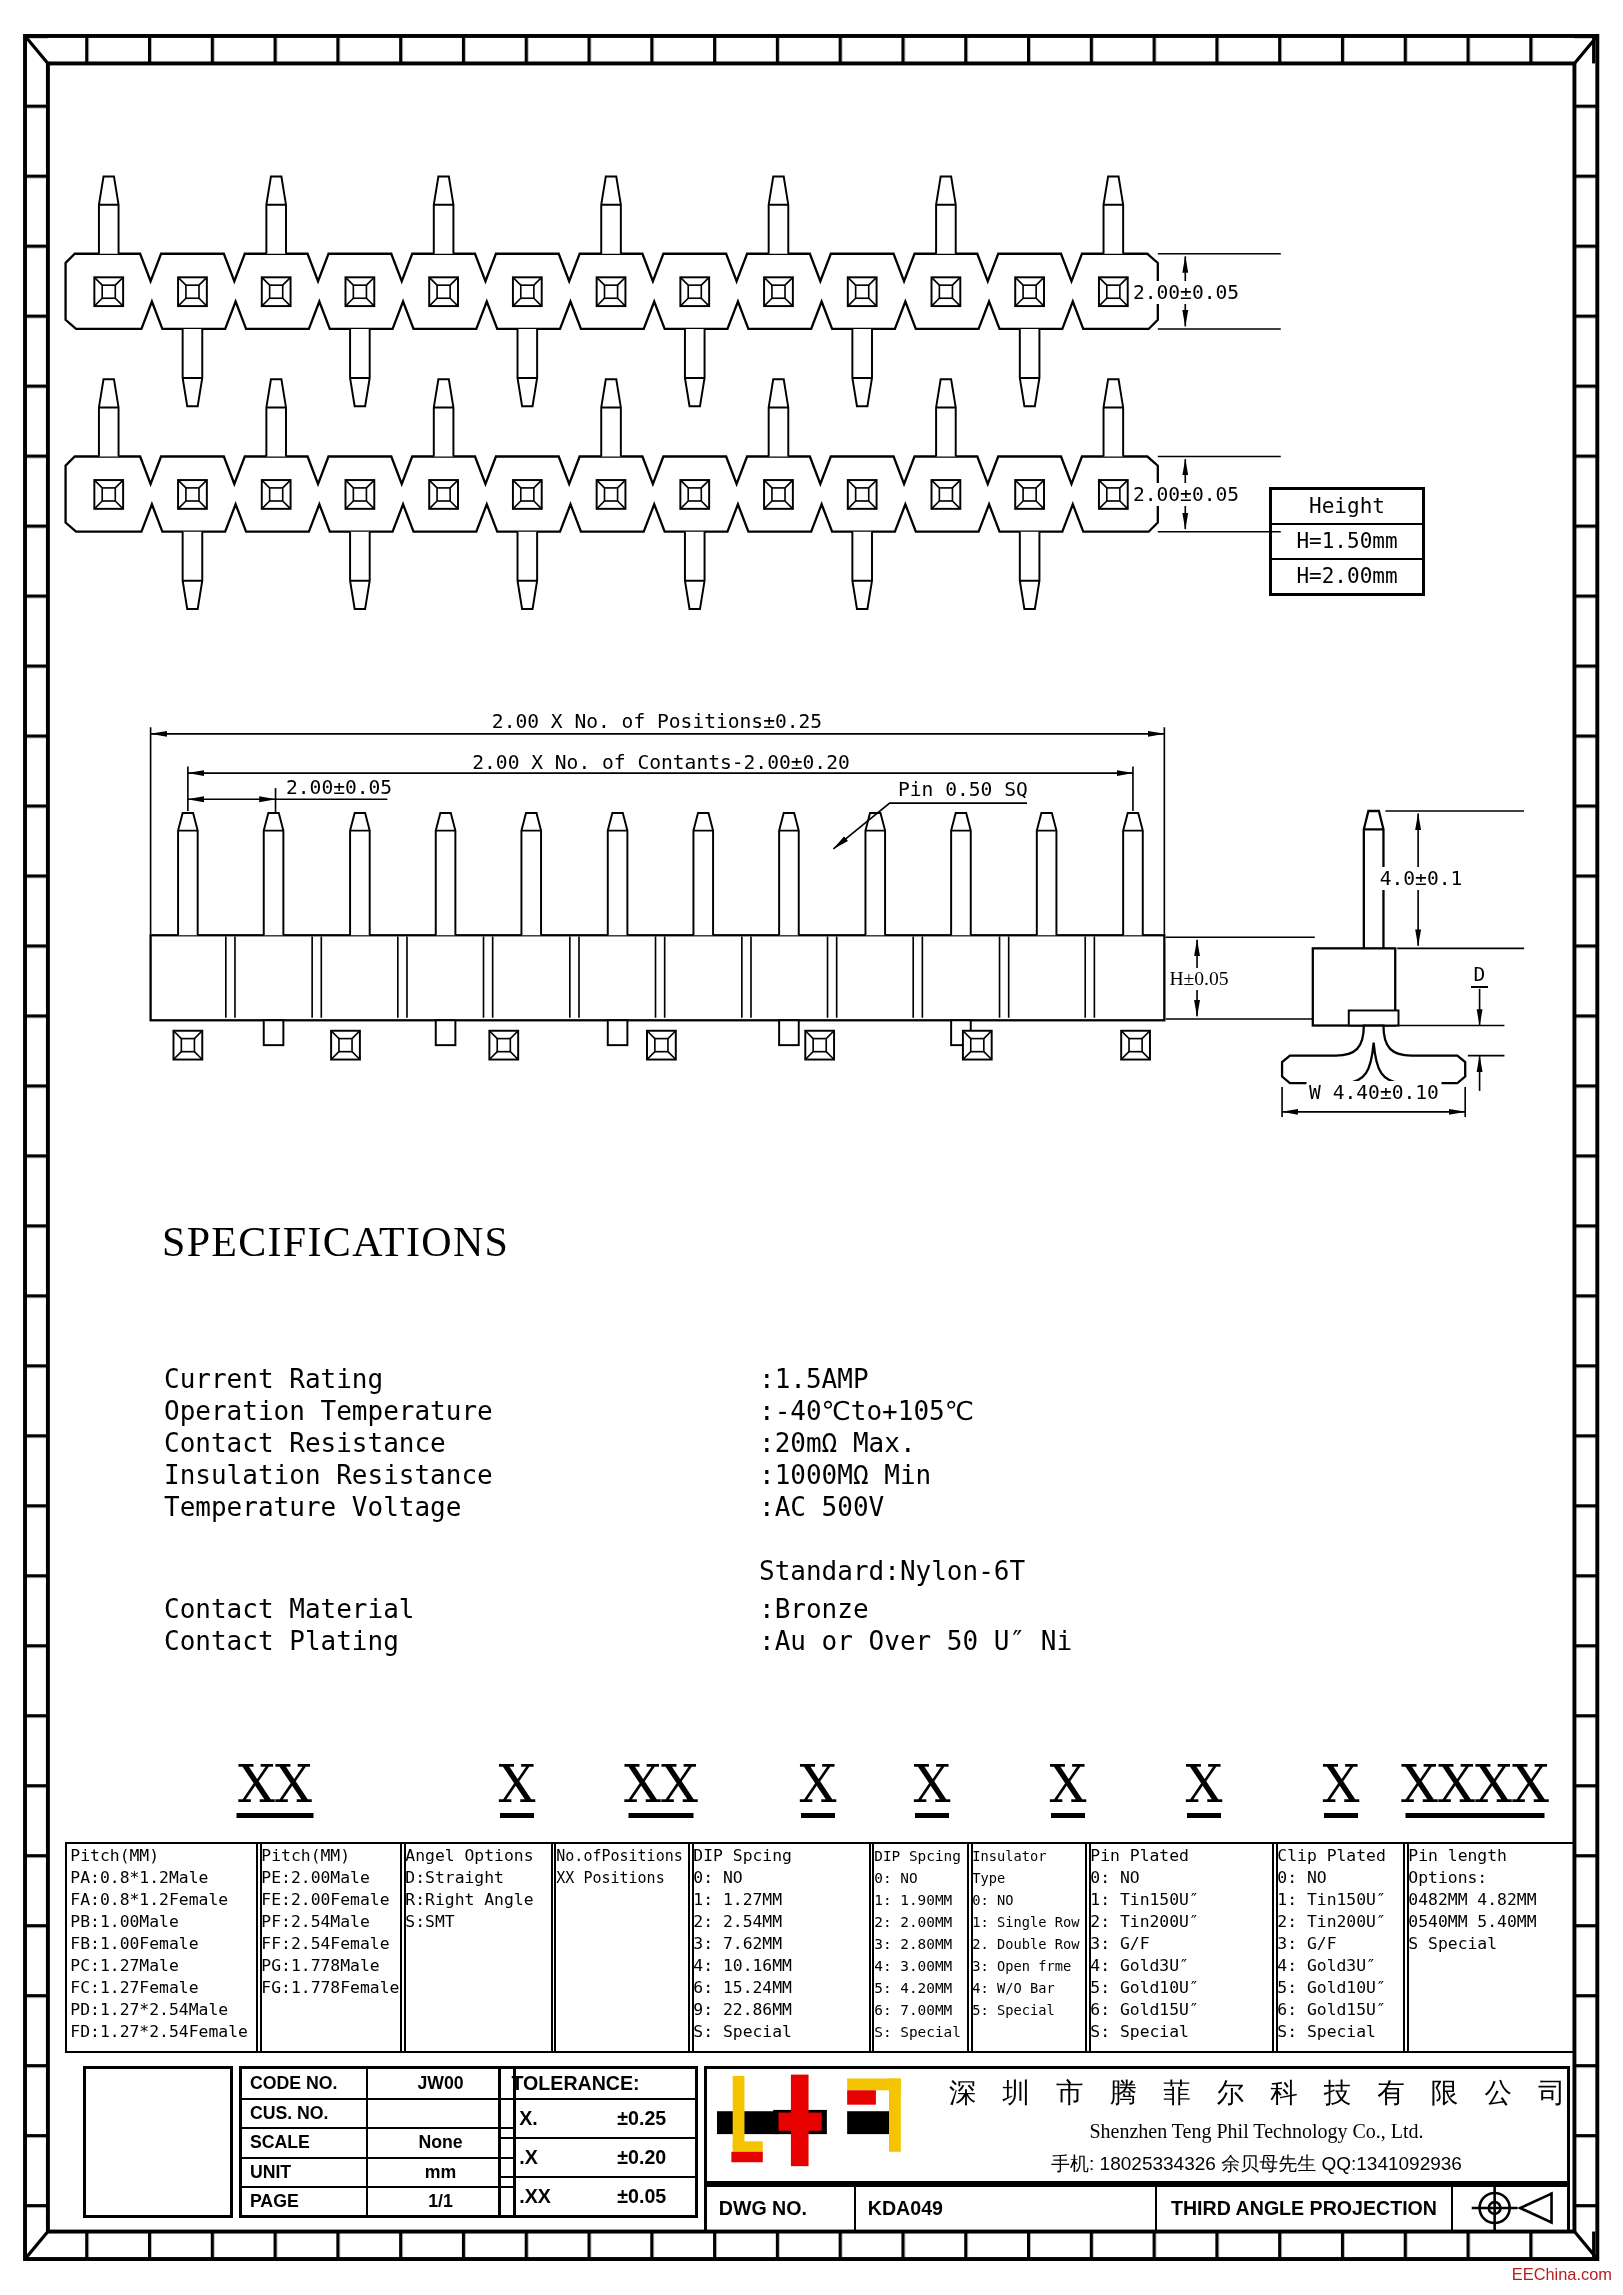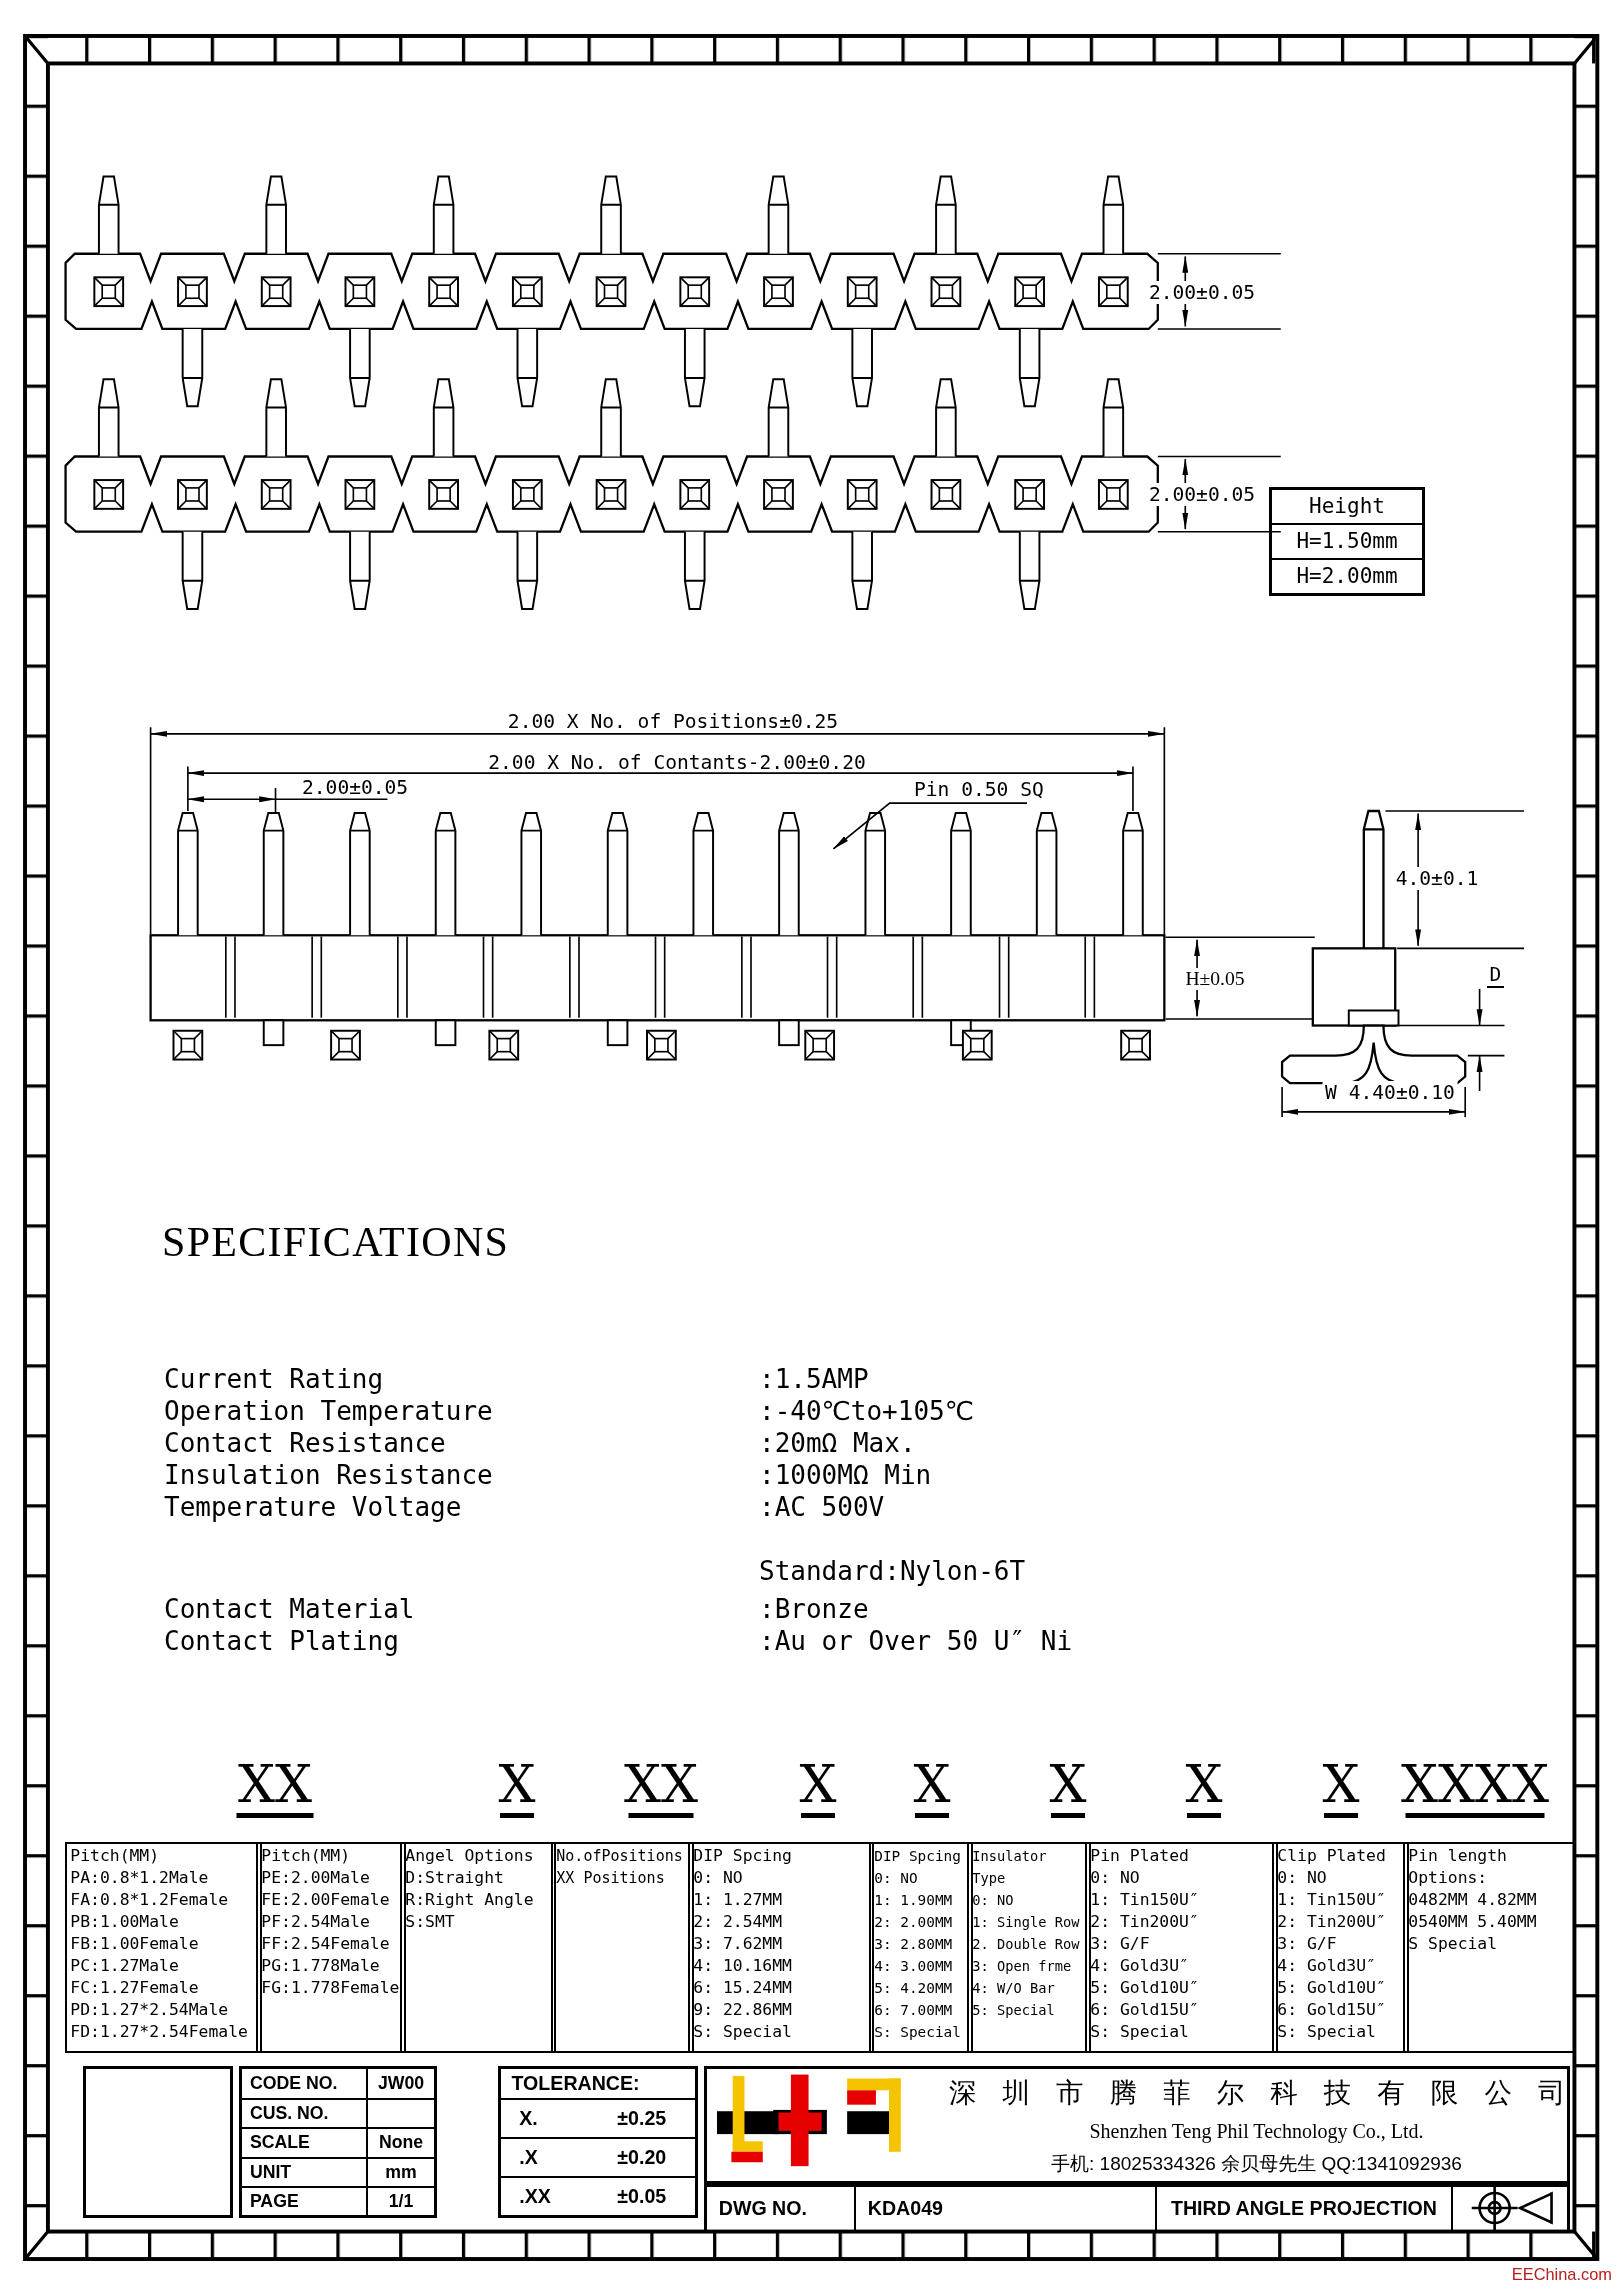--- a/index.html
+++ b/index.html
@@ -1,40 +1,40 @@
 <!DOCTYPE html>
 <html style="font-size:10.5px"><head>
 <meta charset="utf-8">
 <style>
   html,body{margin:0;padding:0;background:#fff;}
   .page{position:relative;width:1623px;height:2295px;background:#fff;overflow:hidden;
         font-family:"DejaVu Sans Mono","DejaVu Sans",monospace;color:#000;}
   svg{position:absolute;left:0;top:0;}
-  .dim{position:absolute;font:19.6px "DejaVu Sans Mono","DejaVu Sans",monospace;white-space:nowrap;margin-left:16px;}
+  .dim{position:absolute;font:19.6px "DejaVu Sans Mono","DejaVu Sans",monospace;white-space:nowrap;}
   .ctr{transform:translateX(-50%);}
   .wbg{background:#fff;padding:0 2.6px;}
   
   .htable{position:absolute;left:1269px;top:487px;width:150px;border:3.3px solid #000;
           font:21px "DejaVu Sans Mono","DejaVu Sans",monospace;text-align:center;}
   .htable .hrow{border-top:2.6px solid #000;line-height:33px;height:33px;}
   .htable .hrow:first-child{border-top:none;}
   
   .spec-title{position:absolute;left:162px;top:1218px;font:42px "Liberation Serif",serif;letter-spacing:1.3px;}
   .spec-row{position:absolute;left:164px;font:26px "DejaVu Sans Mono","DejaVu Sans",monospace;white-space:nowrap;}
   .spec-row .lab{display:inline-block;width:595px;}
   
   .pcode{position:absolute;top:1754px;font:52px "DejaVu Serif","Liberation Serif",serif;transform:translateX(-50%);}
   .pbar{position:absolute;top:1813px;height:5.2px;background:#000;transform:translateX(-50%);}
   
   .colbox{position:absolute;top:1842px;height:204px;border:2px solid #000;padding:1.3px 3.3px;
           font:16.4px "DejaVu Sans Mono","DejaVu Sans",monospace;line-height:22px;overflow:hidden;}
   .colbox .lines{white-space:pre;}
   
   .tbbox{position:absolute;border:3.3px solid #000;box-sizing:border-box;}
-  .tb-info{left:239px;top:2066px;width:198px;height:152px;display:grid;grid-template-rows:repeat(5,1fr);}
+  .tb-info{left:239px;top:2066px;width:277px;height:152px;display:grid;grid-template-rows:repeat(5,1fr);}
   .tb-info .row{display:grid;grid-template-columns:124px 1fr;border-top:2.6px solid #000;}
   .tb-info .row:first-child{border-top:none;}
   .tb-info .cell{display:flex;align-items:center;font:600 17.7px "Liberation Sans",sans-serif;padding-left:7.9px;}
   .tb-info .cell.val{border-left:2.6px solid #000;justify-content:center;padding-left:0;font-weight:600;}
   .tb-tol{left:498px;top:2066px;width:200px;height:152px;display:grid;grid-template-rows:29px 1fr 1fr 1fr;}
   .tb-tol .trow{border-top:2.6px solid #000;display:flex;align-items:center;font:600 19.6px "Liberation Sans",sans-serif;}
   .tb-tol .trow:first-child{border-top:none;}
   .tb-tol .tl{width:98px;padding-left:18.3px;}
   .tb-company{left:704px;top:2066px;width:866px;height:118px;}
   .tb-dwg{left:704px;top:2184px;width:866px;height:49px;display:grid;grid-template-columns:147px 301px 296px 1fr;}

